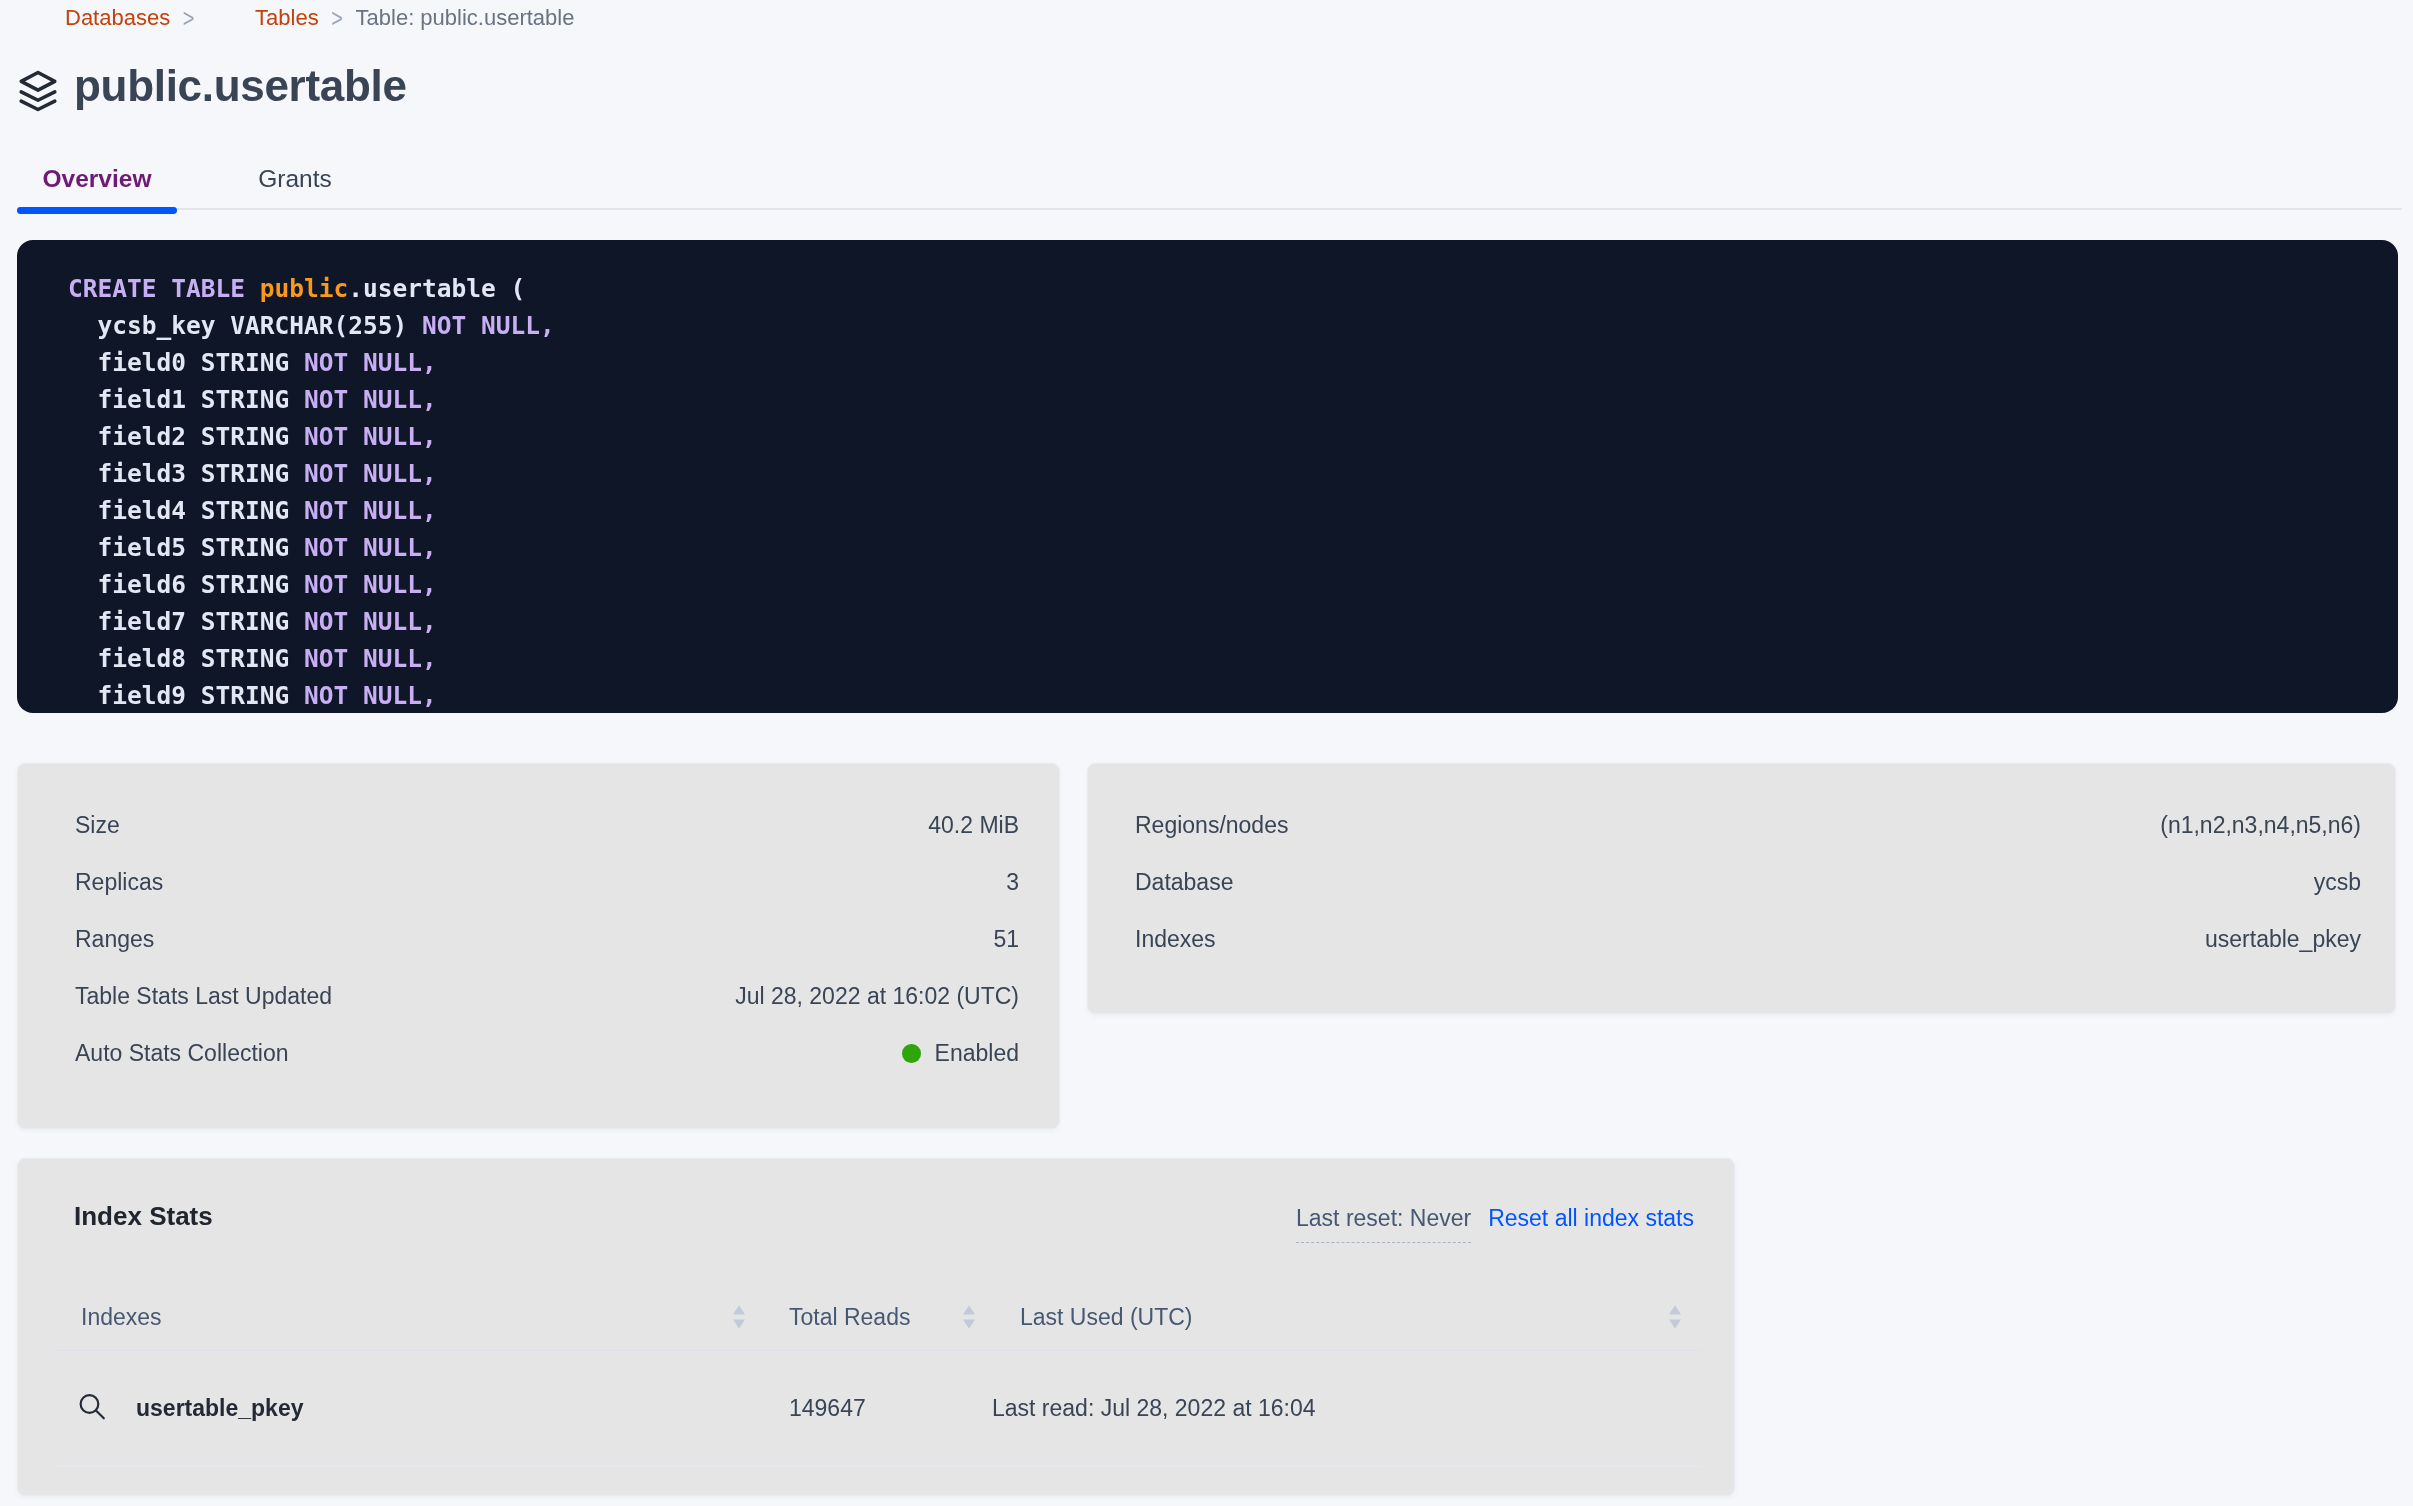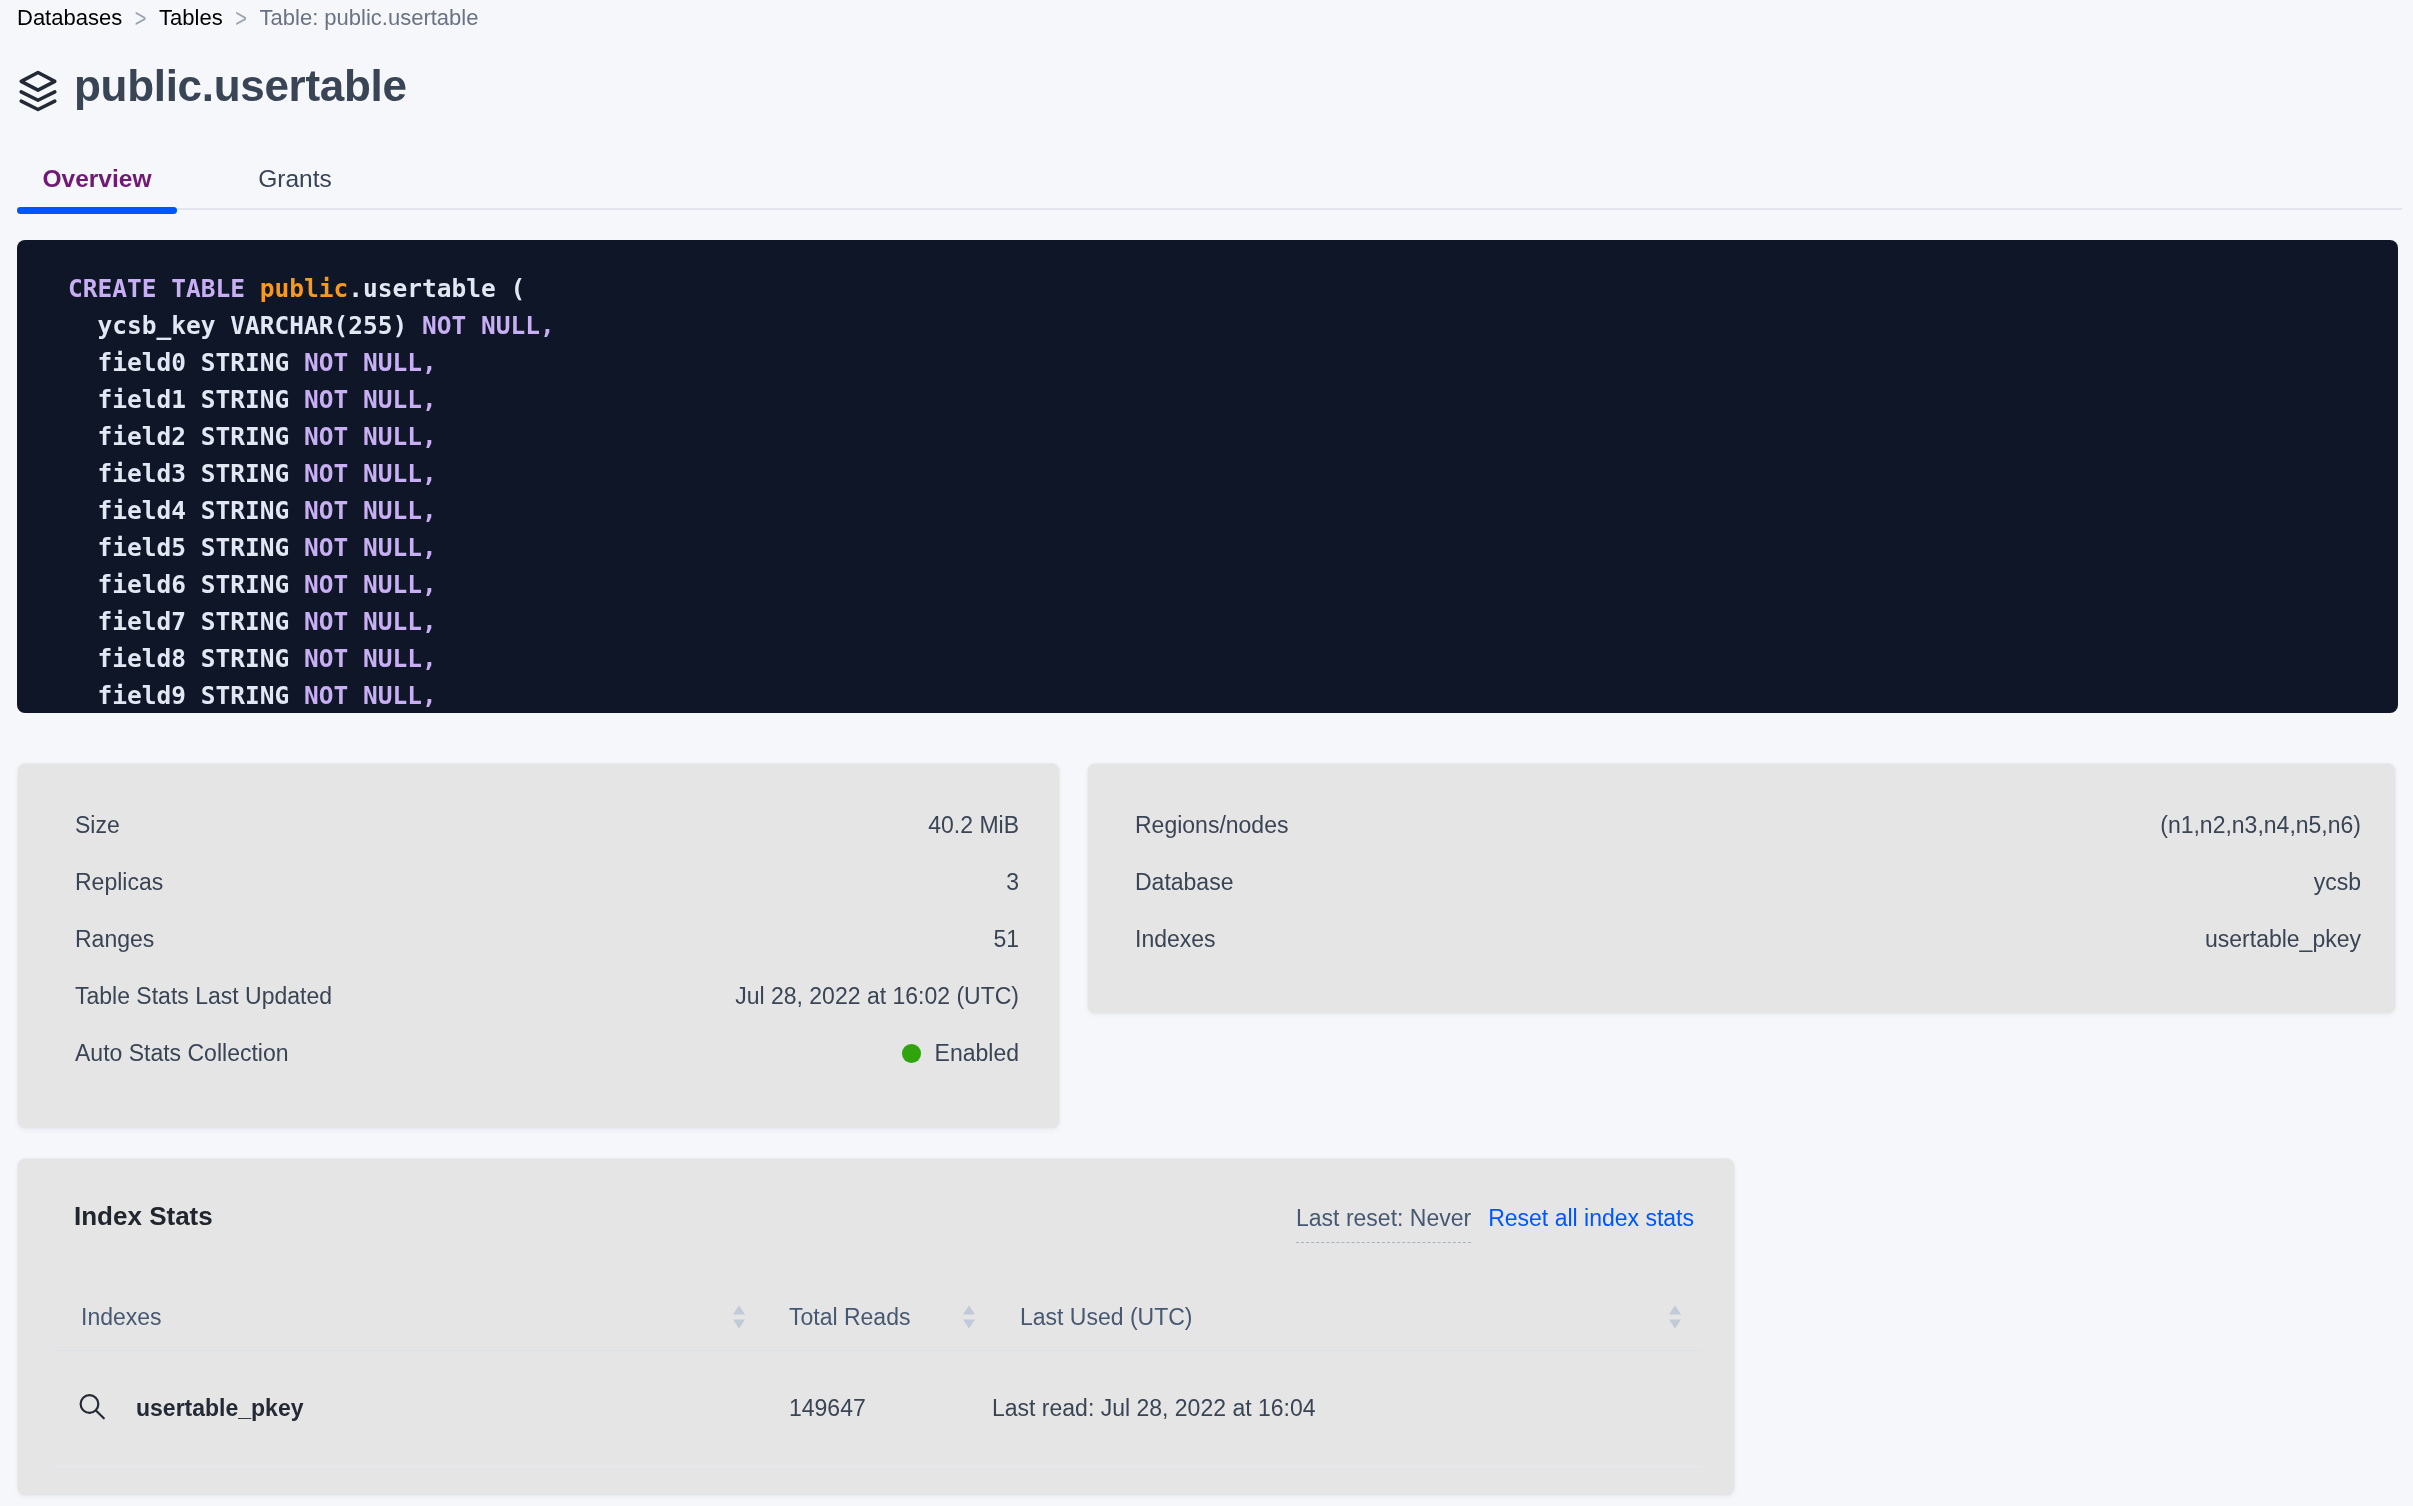--- a/index.html
+++ b/index.html
@@ -1,38 +1,38 @@
 <!DOCTYPE html>
 <html style="font-size:13.5px"><head>
 <meta charset="utf-8">
 <style>
   html,body{margin:0;padding:0;width:2413px;height:1506px;overflow:hidden;
     background:#f5f7fa;font-family:"Liberation Sans",sans-serif;color:#394455;}
   .page{position:absolute;inset:0;}
 
   
   .breadcrumb{position:absolute;left:17px;top:5px;display:flex;align-items:center;gap:12.6px;font-size:22px;}
-  .crumb{color:#000000;text-decoration:none;cursor:pointer;}
+  .crumb{color:#c2410c;text-decoration:none;cursor:pointer;margin-left:48px;}
   .crumb-sep{color:#9aa3b2;font-size:20px;transform:scaleY(1.25);display:inline-block;}
   .crumb-current{color:#6a7382;}
 
   
   .stack-icon{position:absolute;left:17px;top:69px;}
   .page-title{position:absolute;left:74px;top:61px;margin:0;font-size:44px;font-weight:700;color:#394455;letter-spacing:-0.3px;}
 
   
   .tab{position:absolute;top:165px;font-size:24.5px;text-align:center;cursor:pointer;}
   .tab-overview{left:17px;width:160px;color:#701a75;font-weight:700;}
   .tab-grants{left:202px;width:186px;color:#394455;font-weight:400;}
   .tabline{position:absolute;left:17px;top:208px;width:2385px;height:1.7px;background:#e2e6ec;}
   .tab-underline{position:absolute;left:17px;top:207px;width:160px;height:6.7px;border-radius:3.4px;background:#0055ff;}
 
   
   .codeblock{position:absolute;left:17px;top:240px;width:2381px;height:473px;box-sizing:border-box;
-    background:#0e1628;border-radius:8px;overflow:hidden;padding:30px 0 0 51px;margin:0;
+    background:#0e1628;border-radius:16px;overflow:hidden;padding:30px 0 0 51px;margin:0;
     font-family:"DejaVu Sans Mono",monospace;font-size:24.5px;font-weight:700;line-height:37px;}
   .code-line{white-space:pre;}
   .tok-plain{color:#e2e7f3;}
   .tok-keyword{color:#c8aef2;}
   .tok-schema{color:#f8991d;}
 
   
   .card{position:absolute;background:#e5e5e5;border:0.8px solid #e7ebf2;border-radius:8.4px;
     box-shadow:0 1.7px 5px rgba(26,36,64,0.04);box-sizing:border-box;}
   .card-left{left:17px;top:763px;width:1043px;height:366px;padding:33px 40px 0 57px;}

